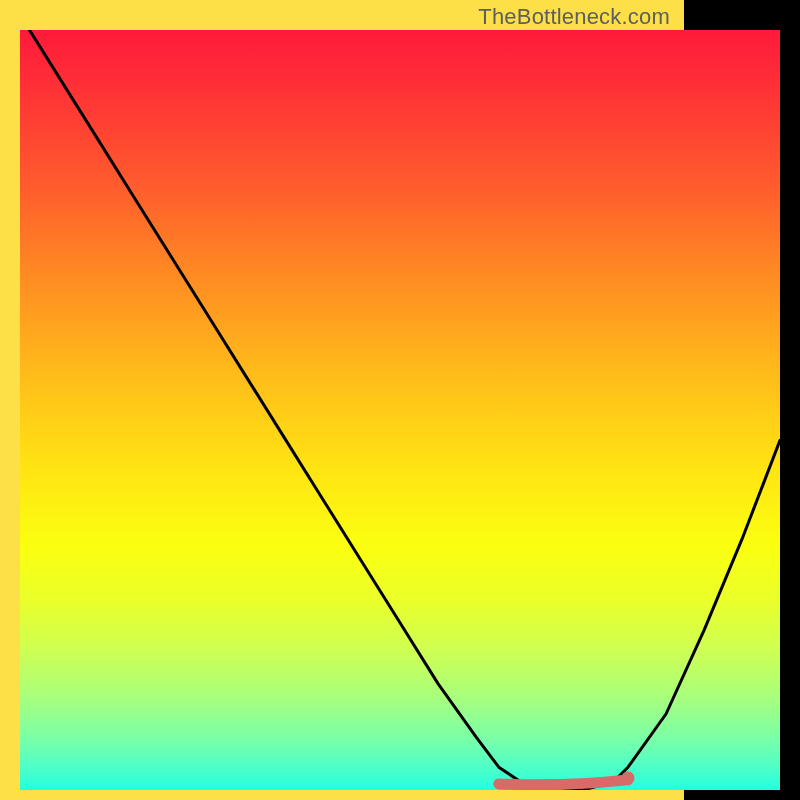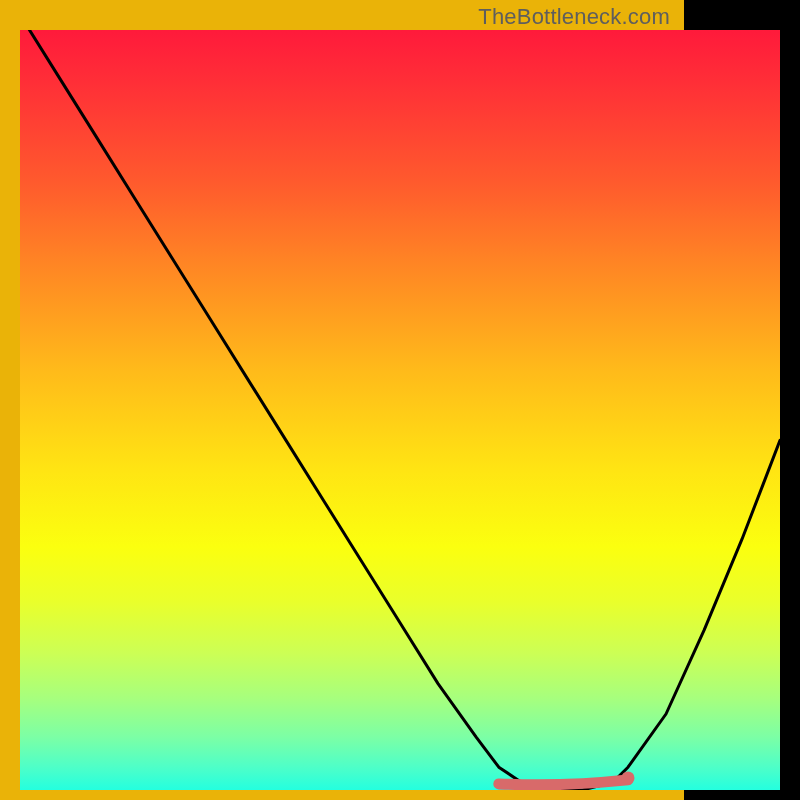--- a/index.html
+++ b/index.html
@@ -1,21 +1,21 @@
 <!DOCTYPE html>
 <html><head>
 <meta charset="utf-8">
 <style>
   * { margin: 0; padding: 0; box-sizing: border-box; }
   html, body { width: 800px; height: 800px; overflow: hidden; background: #000; }
   .stage {
     position: relative;
     width: 684px;
     height: 800px;
-    background: #eab308;
+    background: #fde047;
   }
   .watermark {
     position: absolute;
     top: 4px;
     right: 14px;
     font-family: Arial, Helvetica, sans-serif;
     font-size: 22px;
     font-weight: 500;
     color: #5e5e5e;
     letter-spacing: 0.2px;

